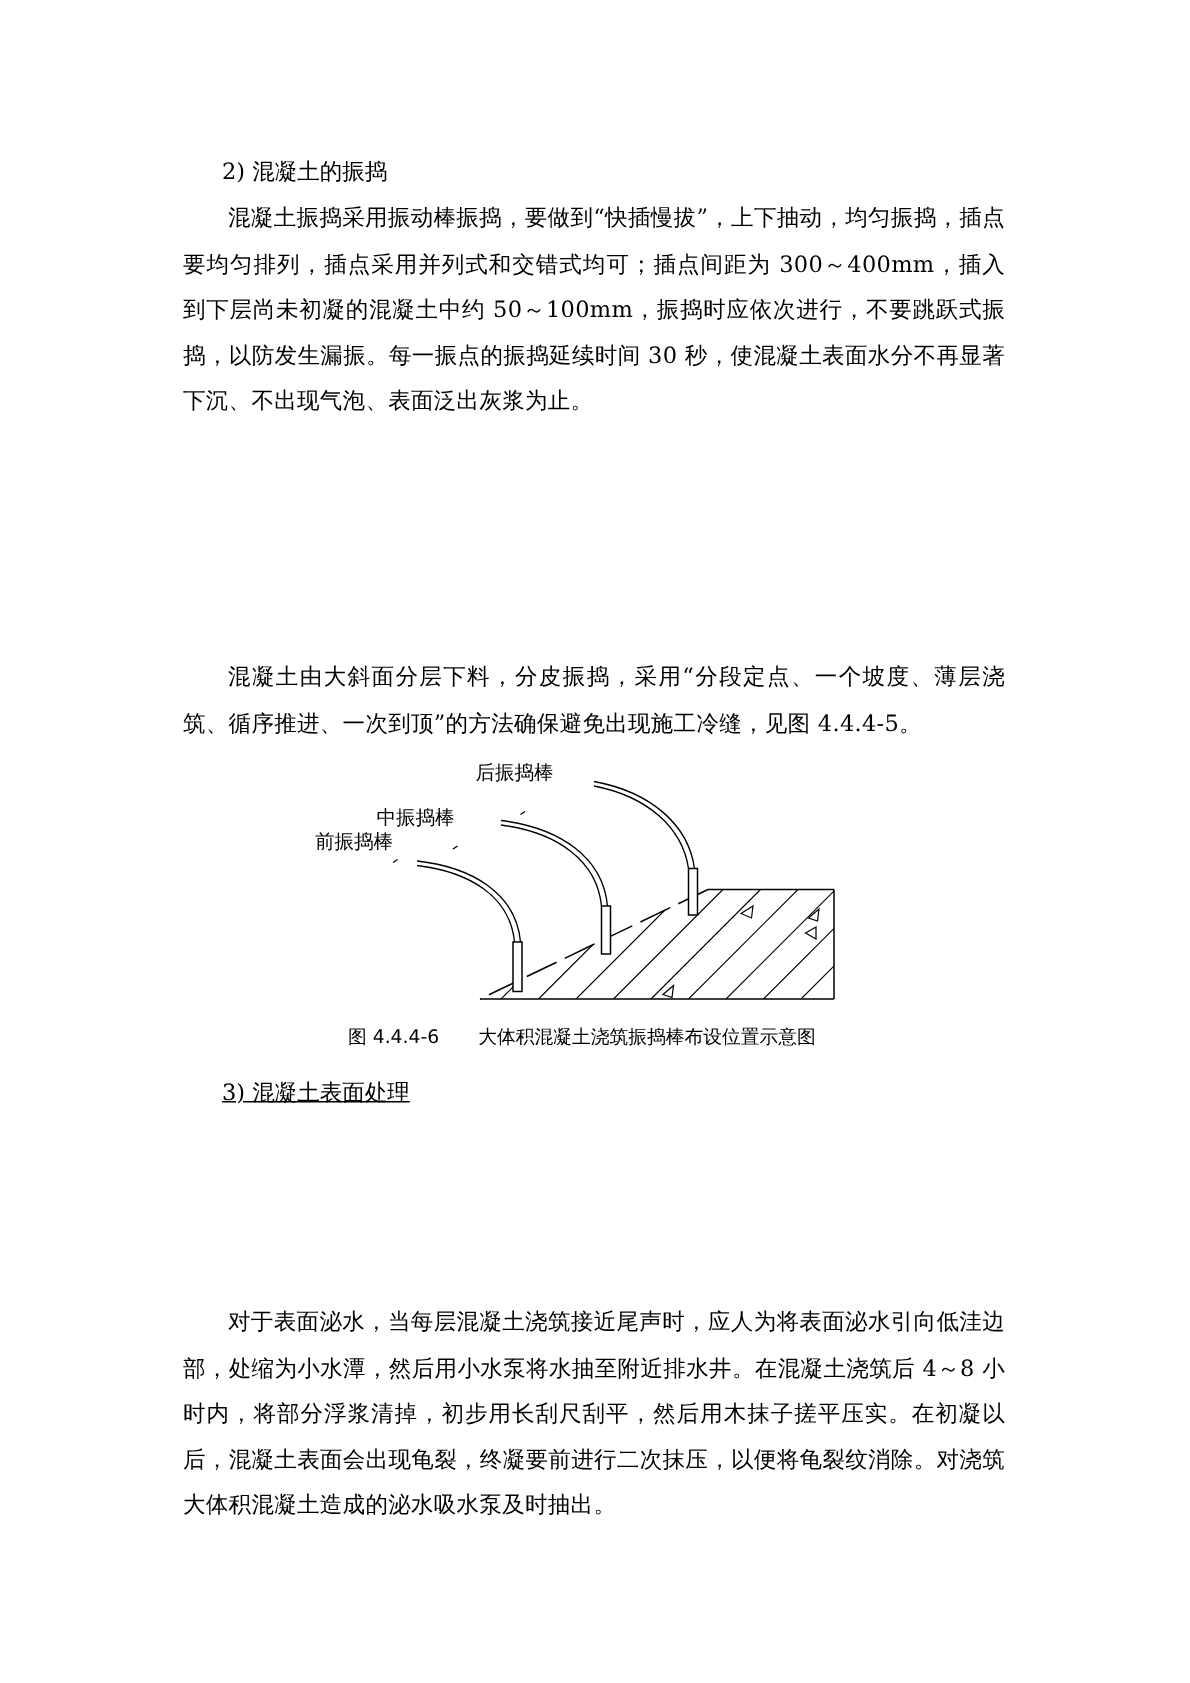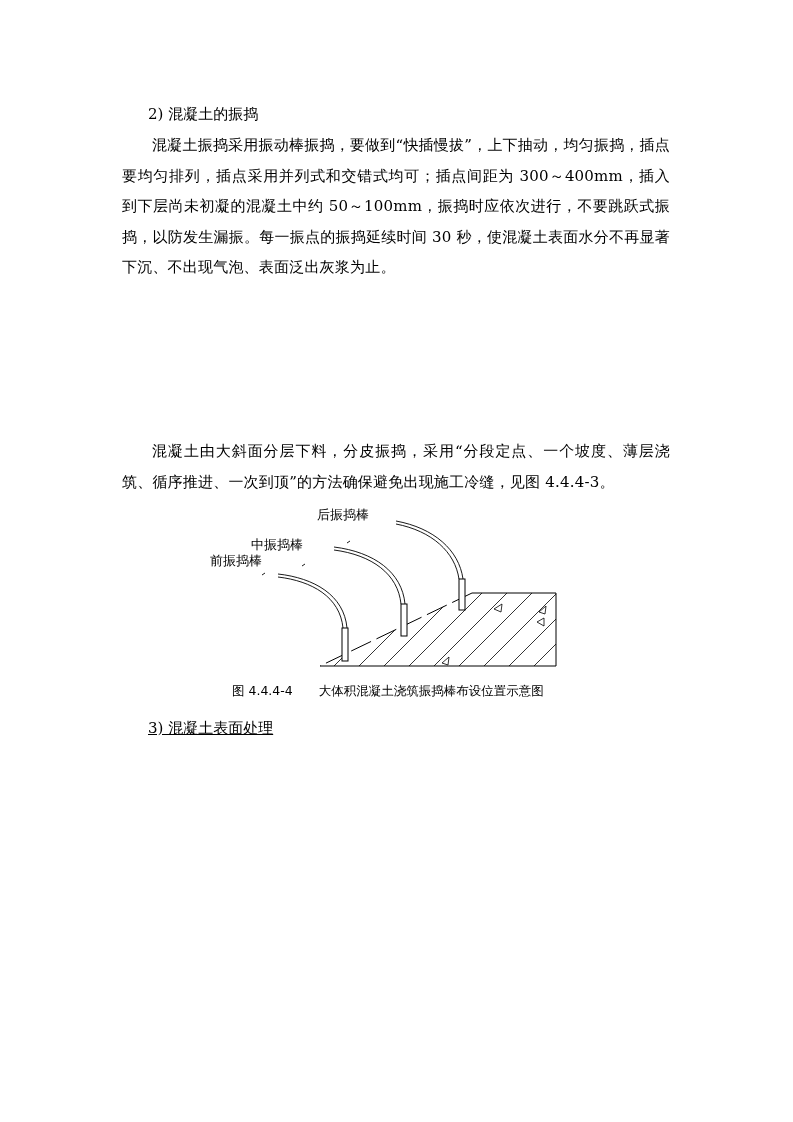--- a/index.html
+++ b/index.html
@@ -16,21 +16,21 @@
   .lbl { font-family:"DejaVu Sans", "Liberation Sans", sans-serif; font-size:13px; }
 </style>
 </head>
 <body>
 
 <div class="page">
 
   <div class="heading" style="top:104px;">2) 混凝土的振捣</div>
 
   <p class="para" style="top:130px;">混凝土振捣采用振动棒振捣，要做到“快插慢拔”，上下抽动，均匀振捣，插点要均匀排列，插点采用并列式和交错式均可；插点间距为 300～400mm，插入到下层尚未初凝的混凝土中约 50～100mm，振捣时应依次进行，不要跳跃式振捣，以防发生漏振。每一振点的振捣延续时间 30 秒，使混凝土表面水分不再显著下沉、不出现气泡、表面泛出灰浆为止。</p>
-  <p class="para" style="top:436px;">混凝土由大斜面分层下料，分皮振捣，采用“分段定点、一个坡度、薄层浇筑、循序推进、一次到顶”的方法确保避免出现施工冷缝，见图 4.4.4-3。</p>
+  <p class="para" style="top:436px;">混凝土由大斜面分层下料，分皮振捣，采用“分段定点、一个坡度、薄层浇筑、循序推进、一次到顶”的方法确保避免出现施工冷缝，见图 4.4.4-5。</p>
 
   <div class="figure">
     <svg width="400" height="180" viewBox="0 0 400 180" xmlns="http://www.w3.org/2000/svg">
       <defs>
         <clipPath id="bodyclip">
           <polygon points="126,166 278,93 362,93 362,166"></polygon>
         </clipPath>
       </defs>
 
       <g fill="none" stroke="#000" stroke-width="1">
@@ -80,19 +80,20 @@
         <line x1="108" y1="66" x2="111" y2="64"></line>
         <line x1="153" y1="43" x2="156" y2="41"></line>
       </g>
       <text class="lbl" x="123" y="19">后振捣棒</text>
       <text class="lbl" x="57" y="49">中振捣棒</text>
       <text class="lbl" x="16" y="65">前振捣棒</text>
     </svg>
   </div>
 
   <div class="caption">
-    <span class="num">图 4.4.4-4</span><span>大体积混凝土浇筑振捣棒布设位置示意图</span>
+    <span class="num">图 4.4.4-6</span><span>大体积混凝土浇筑振捣棒布设位置示意图</span>
   </div>
 
   <div class="heading" style="top:718px;text-decoration:underline;">3) 混凝土表面处理</div>
 
+  <p class="para" style="top:866px;">对于表面泌水，当每层混凝土浇筑接近尾声时，应人为将表面泌水引向低洼边部，处缩为小水潭，然后用小水泵将水抽至附近排水井。在混凝土浇筑后 4～8 小时内，将部分浮浆清掉，初步用长刮尺刮平，然后用木抹子搓平压实。在初凝以后，混凝土表面会出现龟裂，终凝要前进行二次抹压，以便将龟裂纹消除。对浇筑大体积混凝土造成的泌水吸水泵及时抽出。</p>
 
 </div>
 
 </body></html>

